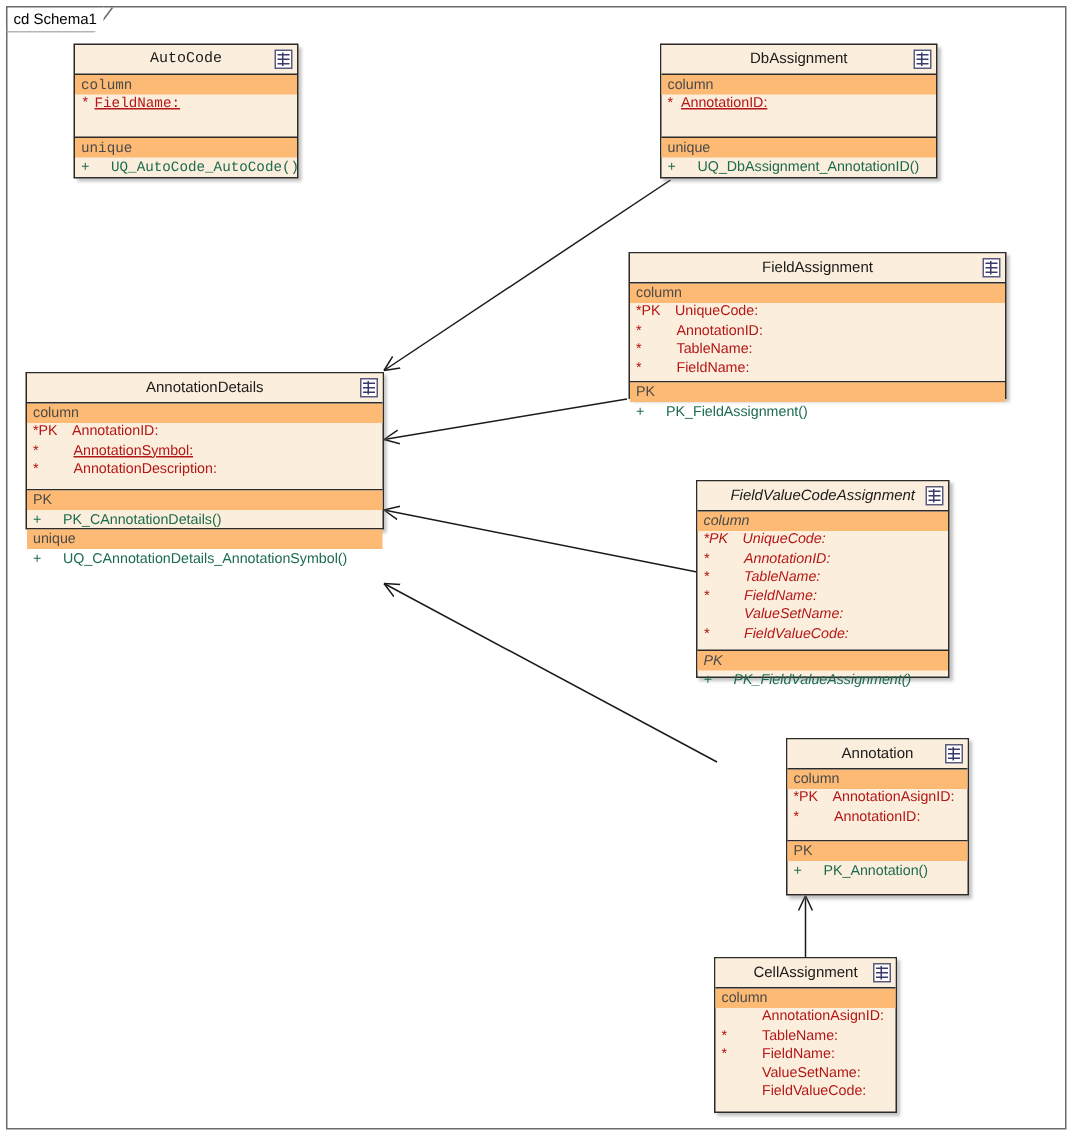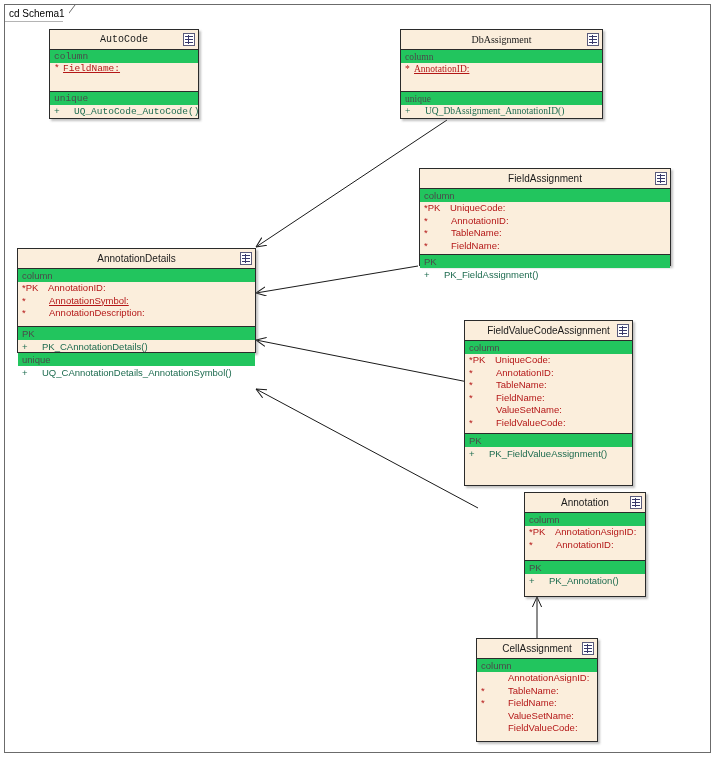--- a/index.html
+++ b/index.html
@@ -116,21 +116,21 @@
     border-bottom: 1px solid #2b2b2b;
     padding: 0 0 3px 0;
   }
   .uml-compartment.last {
     border-bottom: none;
   }
   .sect-label {
     font-size: 9.5px;
     color: #4a4a4a;
     padding: 1px 0 0 4px;
-    background: #22c55e;
+    background: #fdba74;
     line-height: 12px;
   }
   .attr-row {
     display: flex;
     font-size: 9.5px;
     line-height: 12.5px;
     color: #b41717;
     padding-left: 4px;
     white-space: nowrap;
   }
@@ -220,21 +220,21 @@
     </div>
     <div class="uml-compartment last">
       <div class="sect-label">unique</div>
       <div class="op-row">
         <span class="op-vis">+</span>
         <span class="op-name">UQ_AutoCode_AutoCode()</span>
       </div>
     </div>
   </div>
 
-  <div class="uml-class" style="left:400px; top:29px; width:203px; height:90px;font-family:Liberation Serif, serif;">
+  <div class="uml-class" style="left:440px; top:29px; width:185px; height:90px;">
     <div class="uml-title">
       <span>DbAssignment</span>
       <span class="uml-title-icon">
         <i style="top:2px"></i>
           <i style="top:5px"></i>
           <i style="top:8px"></i>
           <i class="v"></i>
       </span>
     </div>
     <div class="uml-compartment" style="height:38px;">
@@ -323,21 +323,21 @@
         <span class="op-name">PK_CAnnotationDetails()</span>
       </div>
       <div class="sect-label">unique</div>
       <div class="op-row">
         <span class="op-vis">+</span>
         <span class="op-name">UQ_CAnnotationDetails_AnnotationSymbol()</span>
       </div>
     </div>
   </div>
 
-  <div class="uml-class" style="left:464px; top:320px; width:169px; height:166px;">
+  <div class="uml-class" style="left:464px; top:320px; width:169px; height:132px;font-style:italic;">
     <div class="uml-title">
       <span>FieldValueCodeAssignment</span>
       <span class="uml-title-icon">
         <i style="top:2px"></i>
           <i style="top:5px"></i>
           <i style="top:8px"></i>
           <i class="v"></i>
       </span>
     </div>
     <div class="uml-compartment" style="height:89px;">

